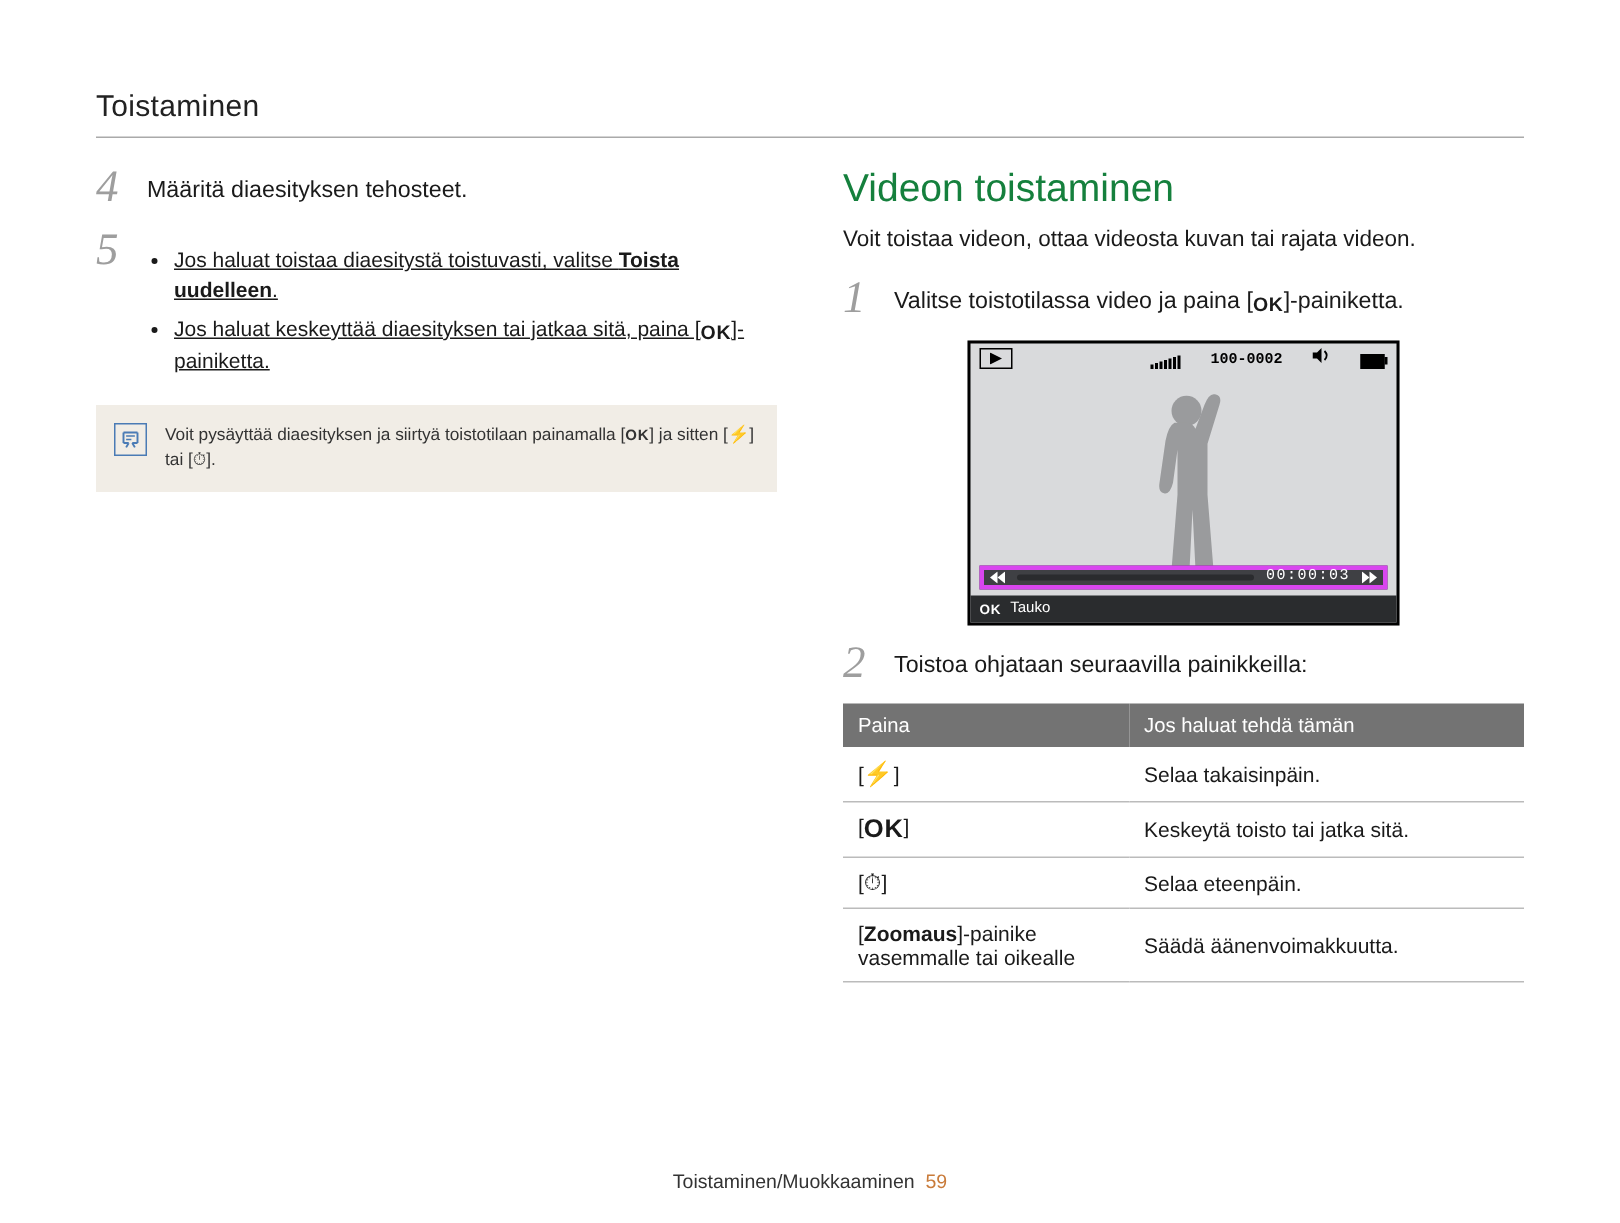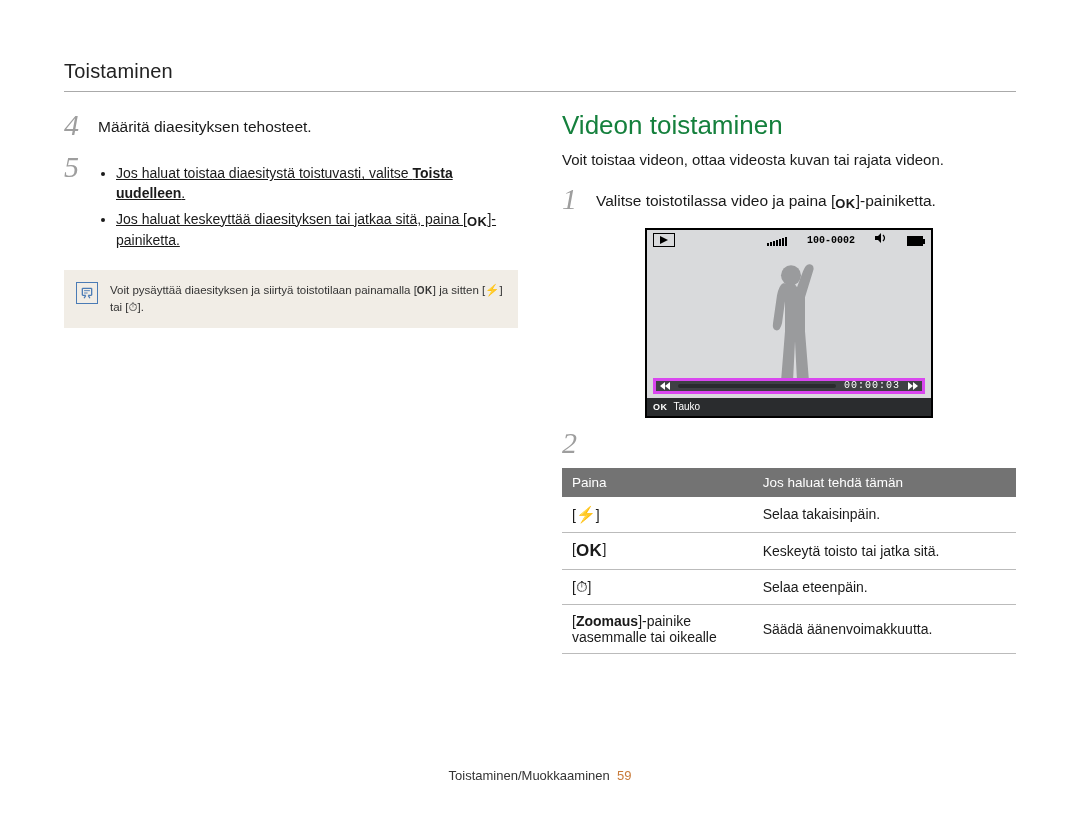--- a/index.html
+++ b/index.html
@@ -204,21 +204,21 @@
     border-bottom: 1px solid #bbb;
     vertical-align: middle;
   }
   table.controls tbody td:first-child {
     width: 42%;
   }
   .bracket { font-family: inherit; }
   .footer {
     position: absolute;
     left: 0; right: 0;
-    bottom: 32px;
+    bottom: 20px;
     text-align: center;
     font-size: 13px;
     color: #333;
   }
   .footer .num { color: #c97b3a; }
   .battery {
     display:inline-flex; align-items:center;
   }
   .battery .body {
     width:16px;height:10px;border:1.5px solid #000; position:relative; background:#000;
@@ -341,20 +341,23 @@
           </div>
           <div class="bottombar">
             <span class="oklabel">OK</span>
             <span>Tauko</span>
           </div>
         </div>
       </div>
 
       <div class="step">
         <div class="step-num">2</div>
+        <div class="step-body">
+          <div class="main-line">Toistoa ohjataan seuraavilla painikkeilla:</div>
+        </div>
       </div>
 
       <table class="controls">
         <thead>
           <tr>
             <th>Paina</th>
             <th>Jos haluat tehdä tämän</th>
           </tr>
         </thead>
         <tbody>

